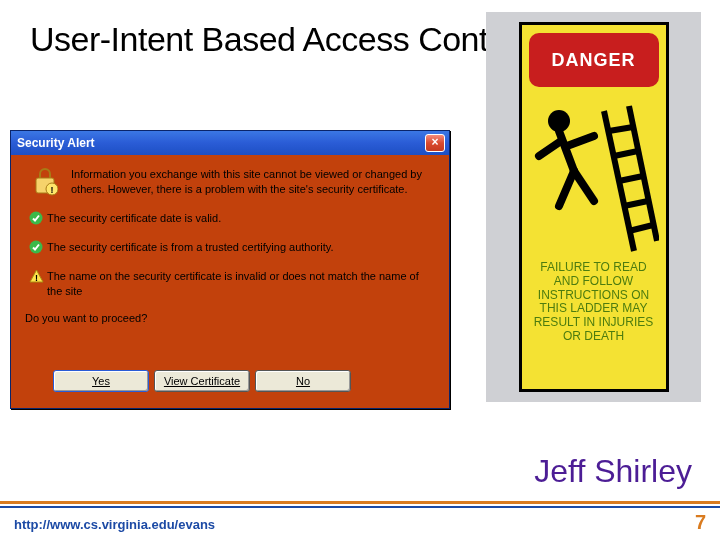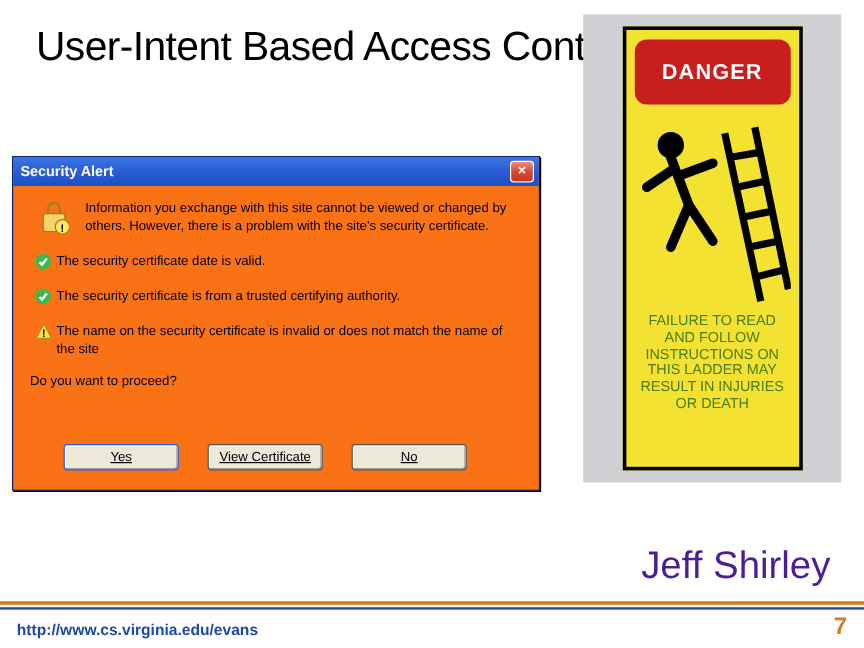--- a/index.html
+++ b/index.html
@@ -1,29 +1,29 @@
 <!DOCTYPE html>
 <html><head>
 <meta charset="utf-8">
 <style>
   * { box-sizing: border-box; margin: 0; padding: 0; }
   html, body { width: 720px; height: 540px; font-family: Verdana, Tahoma, sans-serif; background: #fff; overflow: hidden; }
   .slide { position: relative; width: 720px; height: 540px; background: #fff; }
   .title { position: absolute; left: 30px; top: 20px; font-size: 34px; color: #000; line-height: 1.15; letter-spacing: -0.5px; }
-  .dialog { position: absolute; left: 10px; top: 130px; width: 440px; background: #f97316; border: 1px solid #0a246a; box-shadow: 1px 1px 0 #000; font-family: Tahoma, sans-serif; font-size: 11px; color: #000; }
+  .dialog { position: absolute; left: 10px; top: 130px; width: 440px; background: #c2410c; border: 1px solid #0a246a; box-shadow: 1px 1px 0 #000; font-family: Tahoma, sans-serif; font-size: 11px; color: #000; }
   .titlebar { height: 24px; background: linear-gradient(#3b77e4, #2a5cd6 50%, #1d4fc4); display: flex; align-items: center; padding: 0 4px; }
   .titlebar-text { color: #fff; font-weight: bold; font-size: 12px; flex: 1; padding-left: 2px; }
   .close-btn { width: 20px; height: 18px; background: linear-gradient(#f58b7c, #d94a2f 50%, #c63a1f); border: 1px solid #fff; border-radius: 3px; color: #fff; font-weight: bold; text-align: center; line-height: 14px; font-size: 12px; }
   .dlg-body { padding: 12px 14px 16px 14px; }
   .row { display: flex; align-items: flex-start; margin-bottom: 14px; }
   .row .icon { width: 22px; flex-shrink: 0; display: flex; justify-content: center; }
   .row .icon.big { width: 40px; margin-right: 6px; }
   .row .txt { flex: 1; line-height: 1.35; }
   .proceed { margin: 6px 0 14px 0; }
-  .buttons { display: flex; gap: 24px; padding-left: 28px; margin-top: 46px; }
+  .buttons { display: flex; gap: 5px; padding-left: 28px; margin-top: 46px; }
   .btn { width: 96px; height: 22px; background: #ece9d8; border: 1px solid #555; border-radius: 3px; box-shadow: inset 1px 1px 0 #fff, inset -1px -1px 0 #999; font-size: 11px; display: flex; align-items: center; justify-content: center; cursor: default; }
   .btn.focused { border: 1px solid #2a5cd6; }
   .sign { position: absolute; right: 19px; top: 12px; width: 215px; height: 390px; background: #cfd0d4; display: flex; align-items: center; justify-content: center; }
   .sign-inner { width: 150px; height: 370px; background: #f4e233; border: 3px solid #000; display: flex; flex-direction: column; align-items: center; }
   .danger-top { width: 130px; height: 54px; margin-top: 8px; background: #c81e1e; border-radius: 10px; display: flex; align-items: center; justify-content: center; }
   .danger-top span { color: #fff; font-weight: bold; font-size: 18px; font-family: Arial Black, Arial, sans-serif; letter-spacing: 1px; }
   .picto { width: 130px; height: 170px; position: relative; margin-top: 4px; }
   .warn-bottom { width: 130px; text-align: center; font-family: Arial Black, Arial, sans-serif; font-size: 12px; line-height: 1.15; color: #4d7c0f; padding: 0 4px; }
   .author { position: absolute; right: 28px; bottom: 50px; font-size: 32px; color: #4c1d95; }
   .footer-rule1 { position: absolute; left: 0; bottom: 36px; width: 720px; height: 3px; background: #d97b1f; }

